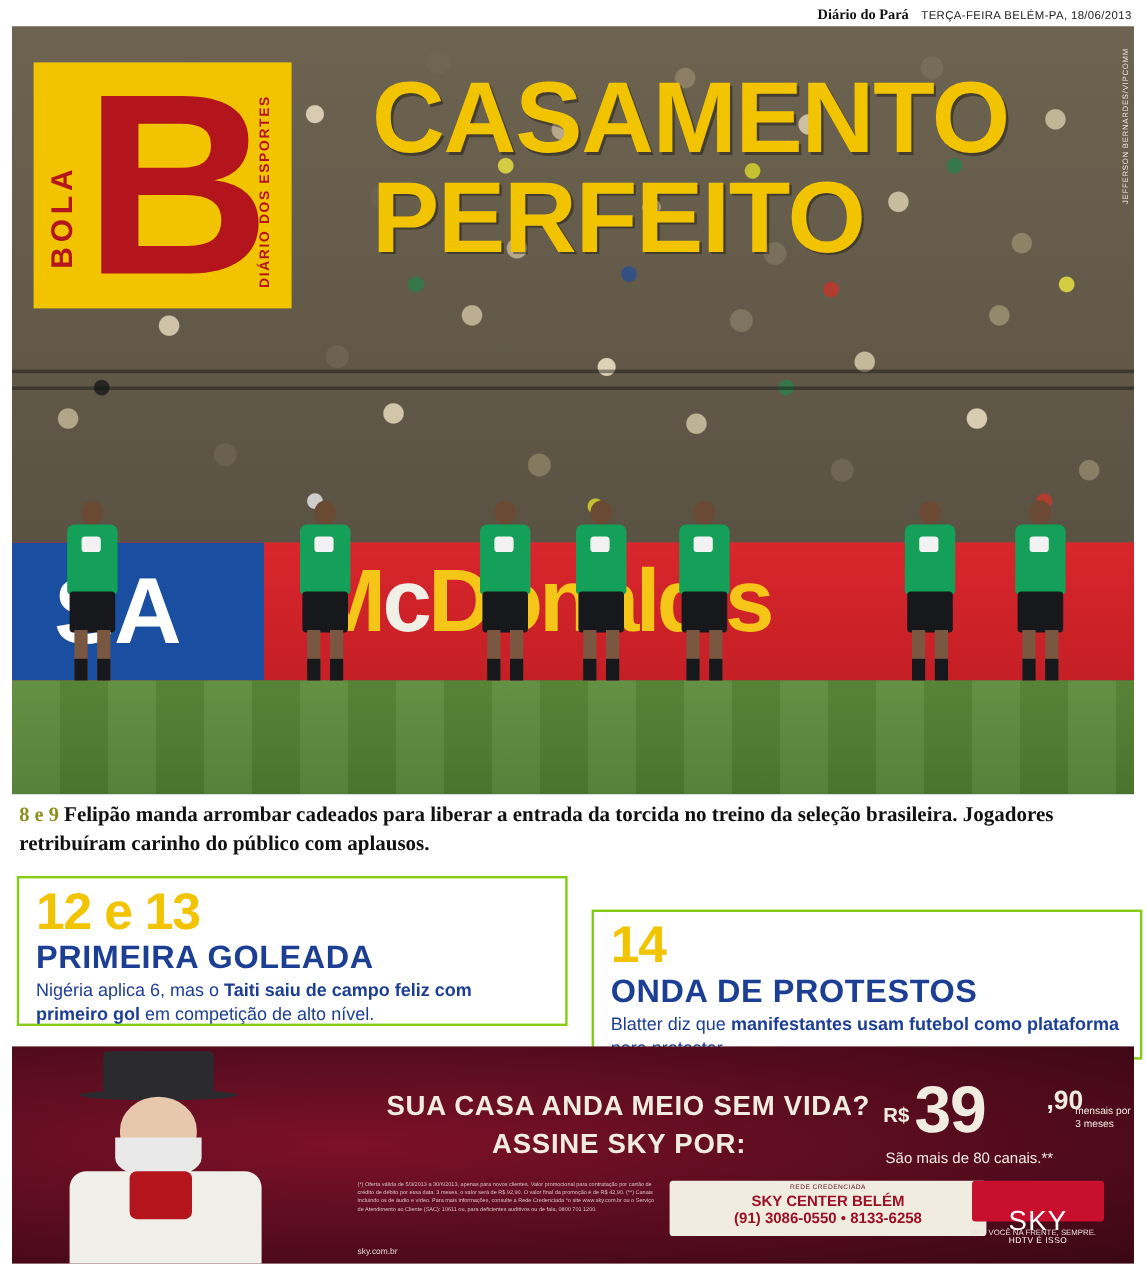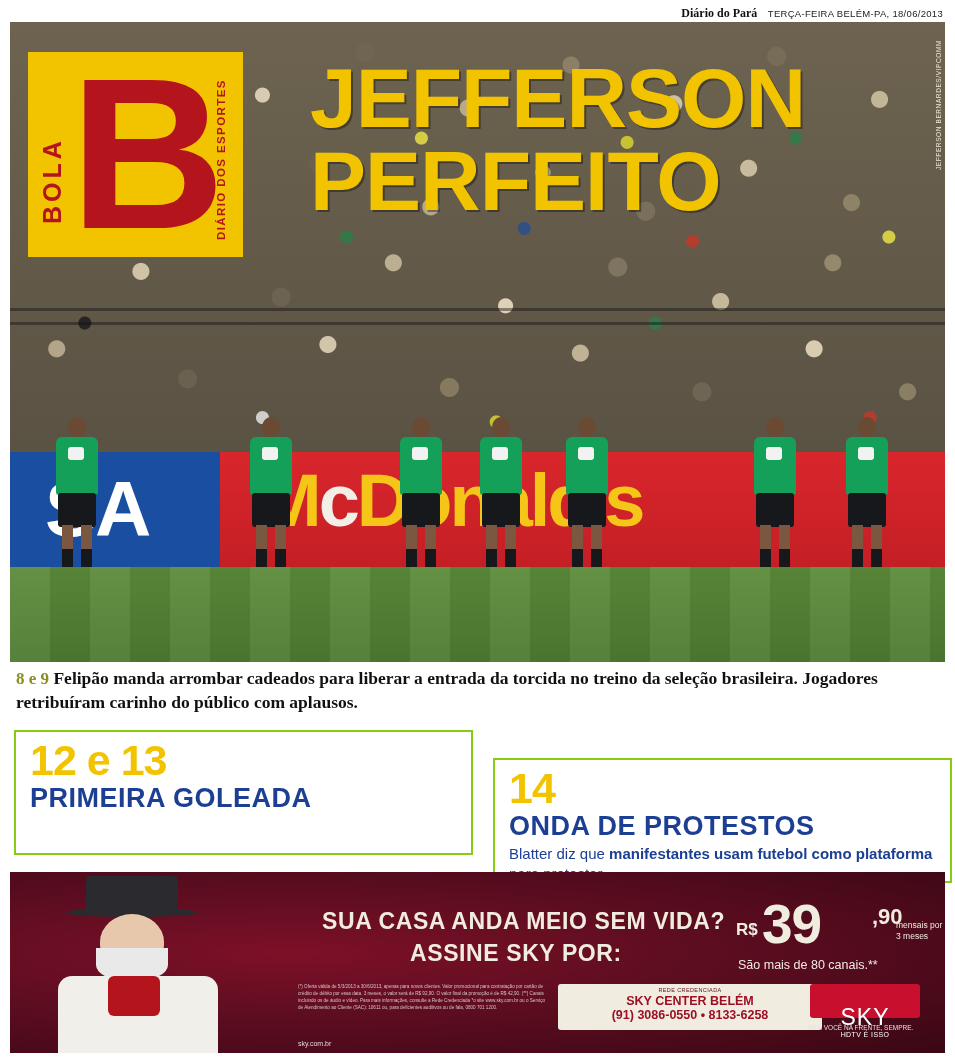--- a/index.html
+++ b/index.html
@@ -259,40 +259,43 @@
       <div class="vert">
         <span>BOLA</span>
       </div>
       <div class="bigB">B</div>
       <div class="sub">
         <span>DIÁRIO DOS ESPORTES</span>
       </div>
     </div>
 
     <div class="headline">
-      <div>JEFFERSON</div>
+      <div>CASAMENTO</div>
       <div>PERFEITO</div>
     </div>
 
     <div class="credit">
       <span>JEFFERSON BERNARDES/VIPCOMM</span>
     </div>
   </div>
 
   <div class="caption">
     <p>
       <span class="pg">8 e 9</span>
       <span>Felipão manda arrombar cadeados para liberar a entrada da torcida no treino da seleção brasileira. Jogadores retribuíram carinho do público com aplausos.</span>
     </p>
   </div>
 
   <div class="calls">
     <div class="callbox left">
       <div class="num">12 e 13</div>
       <div class="kicker">PRIMEIRA GOLEADA</div>
+      <div class="txt">
+        <span>Nigéria aplica 6, mas o </span><b>Taiti saiu de campo feliz com primeiro gol</b><span> em competição de alto nível.</span>
+      </div>
     </div>
     <div class="callbox right">
       <div class="num">14</div>
       <div class="kicker">ONDA DE PROTESTOS</div>
       <div class="txt">
         <span>Blatter diz que </span><b>manifestantes usam futebol como plataforma</b><span> para protestar.</span>
       </div>
     </div>
   </div>
 

